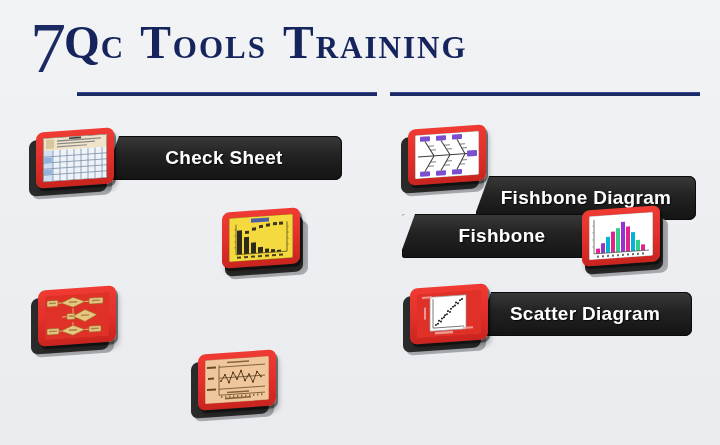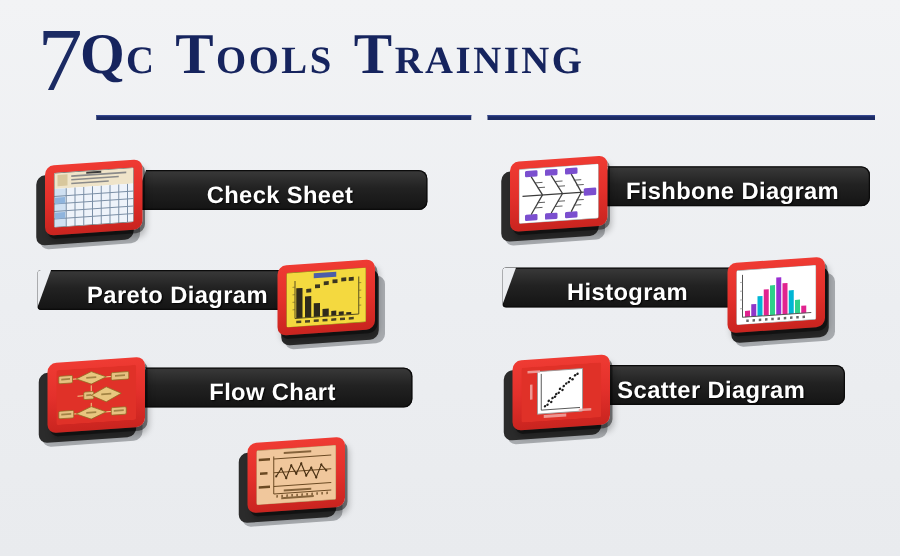--- a/index.html
+++ b/index.html
@@ -44,25 +44,25 @@
     border-top:1px solid #35478f;
   }
   .rule-a{left:77px;top:84px;width:300px;}
   .rule-b{left:390px;top:84px;width:310px;}
 
   
   .tool{
     position:absolute;height:62px;
   }
   .banner{
-    position:absolute;top:6px;height:32px;
+    position:absolute;top:6px;height:44px;
     background:linear-gradient(180deg,#3a3a3a 0%,#222222 45%,#141414 100%);
     border-radius:3px 7px 7px 3px;
     box-shadow:0 0 0 1px #0b0b0b inset;
-    display:flex;align-items:flex-end;
+    display:flex;align-items:center;
     overflow:hidden;
   }
   .banner::before{
     content:"";position:absolute;left:0;top:0;bottom:0;width:14px;
     background:#eceef1;
     transform:skewX(-20deg) translateX(-9px);
   }
   .banner-shadow{
     position:absolute;top:15px;height:40px;
     background:linear-gradient(180deg,#b9bcc0 0%,#9ea1a6 60%,#8f9397 100%);
@@ -170,21 +170,21 @@
           <rect x="0" y="0" width="64" height="44" fill="none" stroke="#6b6b6b" stroke-width="1.2"></rect>
         </svg>
       </div>
     </div>
   </div>
 
   <div class="tool" id="row-fish">
     <div class="card-shade" style="left:8px;"></div>
     <div class="card-under" style="left:5px;"></div>
     <div class="banner-shadow" style="left:76px;width:220px;"></div>
-    <div class="banner" style="left:80px;width:220px;">
+    <div class="banner" style="left:80px;width:220px;margin-top:43px;">
       <span class="banner-label">Fishbone Diagram</span>
     </div>
     <div class="card" style="left:12px;">
       <div class="card-inner">
         <svg class="thumb" viewBox="0 0 64 44" preserveAspectRatio="none">
           <rect x="0" y="0" width="64" height="44" fill="#ffffff"></rect>
           <g fill="#7b4fcf">
             <rect x="5" y="2" width="10" height="5" rx="1"></rect>
             <rect x="21" y="2" width="10" height="5" rx="1"></rect>
             <rect x="37" y="2" width="10" height="5" rx="1"></rect>
@@ -217,23 +217,20 @@
               <line x1="46" y1="28" x2="52" y2="28"></line>
           </g>
           <rect x="0" y="0" width="64" height="44" fill="none" stroke="#9a9a9a" stroke-width="1"></rect>
         </svg>
       </div>
     </div>
   </div>
 
   <div class="tool" id="row-pareto">
     <div class="banner-shadow" style="left:0px;width:224px;"></div>
-    <div class="banner" style="left:4px;width:224px;">
-      <span class="banner-label">Pareto Diagram</span>
-    </div>
     <div class="card-shade" style="left:202px;"></div>
     <div class="card-under" style="left:199px;"></div>
     <div class="card" style="left:196px;">
       <div class="card-inner">
         <svg class="thumb" viewBox="0 0 64 44" preserveAspectRatio="none">
           <rect x="0" y="0" width="64" height="44" fill="#f4d93f"></rect>
           <rect x="22" y="2" width="18" height="4" fill="#4c5ea8"></rect>
           <g fill="#2f2a1c">
             <rect x="8" y="13" width="5" height="24"></rect>
             <rect x="15" y="20" width="5" height="17"></rect>
@@ -277,21 +274,21 @@
           </g>
           <rect x="0" y="0" width="64" height="44" fill="none" stroke="#8d7a1c" stroke-width="1"></rect>
         </svg>
       </div>
     </div>
   </div>
 
   <div class="tool" id="row-hist">
     <div class="banner-shadow" style="left:0px;width:200px;"></div>
     <div class="banner" style="left:4px;width:200px;">
-      <span class="banner-label">Histogram</span>
+      <span class="banner-label">Fishbone</span>
     </div>
     <div class="card-shade" style="left:190px;"></div>
     <div class="card-under" style="left:187px;"></div>
     <div class="card" style="left:184px;">
       <div class="card-inner">
         <svg class="thumb" viewBox="0 0 64 44" preserveAspectRatio="none">
           <rect x="0" y="0" width="64" height="44" fill="#ffffff"></rect>
           <g>
             <rect x="7" y="33" width="4" height="5" fill="#e1238f"></rect>
             <rect x="12" y="28" width="4" height="10" fill="#8f35c9"></rect>
@@ -329,23 +326,20 @@
           <rect x="0" y="0" width="64" height="44" fill="none" stroke="#a0a0a0" stroke-width="1"></rect>
         </svg>
       </div>
     </div>
   </div>
 
   <div class="tool" id="row-flow">
     <div class="card-shade" style="left:8px;"></div>
     <div class="card-under" style="left:5px;"></div>
     <div class="banner-shadow" style="left:76px;width:224px;"></div>
-    <div class="banner" style="left:80px;width:224px;">
-      <span class="banner-label">Flow Chart</span>
-    </div>
     <div class="card" style="left:12px;">
       <div class="card-inner">
         <svg class="thumb" viewBox="0 0 64 44" preserveAspectRatio="none">
           <rect x="0" y="0" width="64" height="44" fill="#e03128"></rect>
           <g stroke="#f3cf8d" stroke-width=".8" fill="none">
             <line x1="13" y1="8" x2="20" y2="8"></line>
             <line x1="36" y1="8" x2="44" y2="8"></line>
             <line x1="28" y1="14" x2="28" y2="19"></line>
             <line x1="28" y1="28" x2="28" y2="33"></line>
             <line x1="17" y1="22" x2="22" y2="22"></line>
@@ -377,21 +371,21 @@
           </g>
         </svg>
       </div>
     </div>
   </div>
 
   <div class="tool" id="row-scatter">
     <div class="card-shade" style="left:8px;"></div>
     <div class="card-under" style="left:5px;"></div>
     <div class="banner-shadow" style="left:76px;width:214px;"></div>
-    <div class="banner" style="left:64px;width:214px;">
+    <div class="banner" style="left:80px;width:214px;">
       <span class="banner-label">Scatter Diagram</span>
     </div>
     <div class="card" style="left:12px;">
       <div class="card-inner">
         <svg class="thumb" viewBox="0 0 64 44" preserveAspectRatio="none">
           <rect x="0" y="0" width="64" height="44" fill="#e03128"></rect>
           <rect x="13" y="4" width="36" height="34" fill="#ffffff" stroke="#9a9a9a" stroke-width=".7"></rect>
           <g stroke="#444444" stroke-width=".7">
             <line x1="16" y1="35" x2="47" y2="35"></line>
             <line x1="16" y1="6" x2="16" y2="35"></line>

